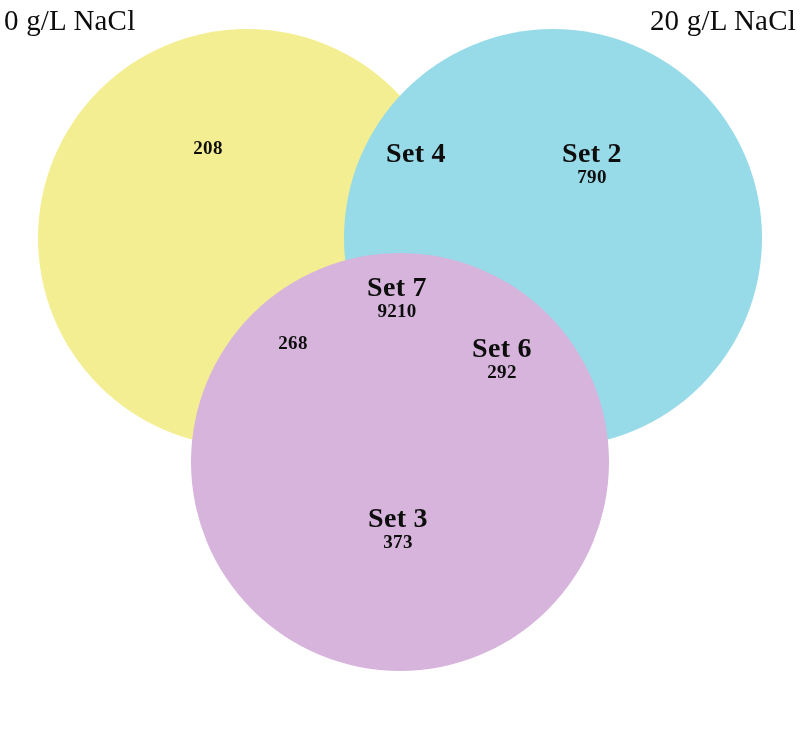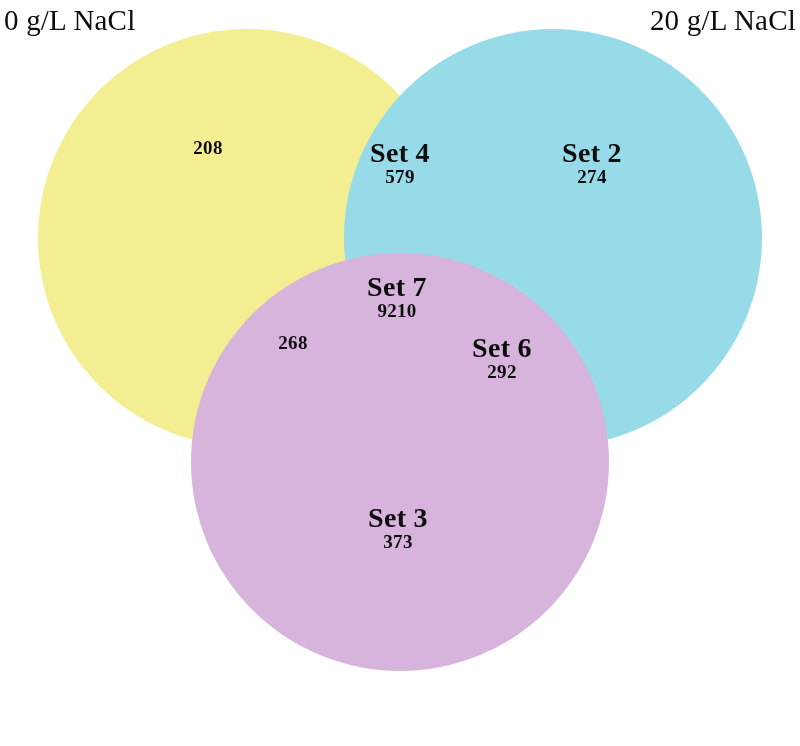--- a/index.html
+++ b/index.html
@@ -80,28 +80,27 @@
 
   <div class="outer-label" id="label-left">0 g/L NaCl</div>
 
   <div class="outer-label" id="label-right">20 g/L NaCl</div>
 
 
   <div class="region-label" style="left:208px; top:138px;">
     <span class="region-value">208</span>
   </div>
 
-  <div class="region-label" style="left:400px; top:138px;">
+  <div class="region-label" style="left:416px; top:138px;">
     <span class="region-name">Set 4</span>
-    <span class="region-value">579</span>
   </div>
 
   <div class="region-label" style="left:592px; top:138px;">
     <span class="region-name">Set 2</span>
-    <span class="region-value">274</span>
+    <span class="region-value">790</span>
   </div>
 
   <div class="region-label" style="left:397px; top:272px;">
     <span class="region-name">Set 7</span>
     <span class="region-value">9210</span>
   </div>
 
   <div class="region-label" style="left:293px; top:333px;">
     <span class="region-value">268</span>
   </div>

